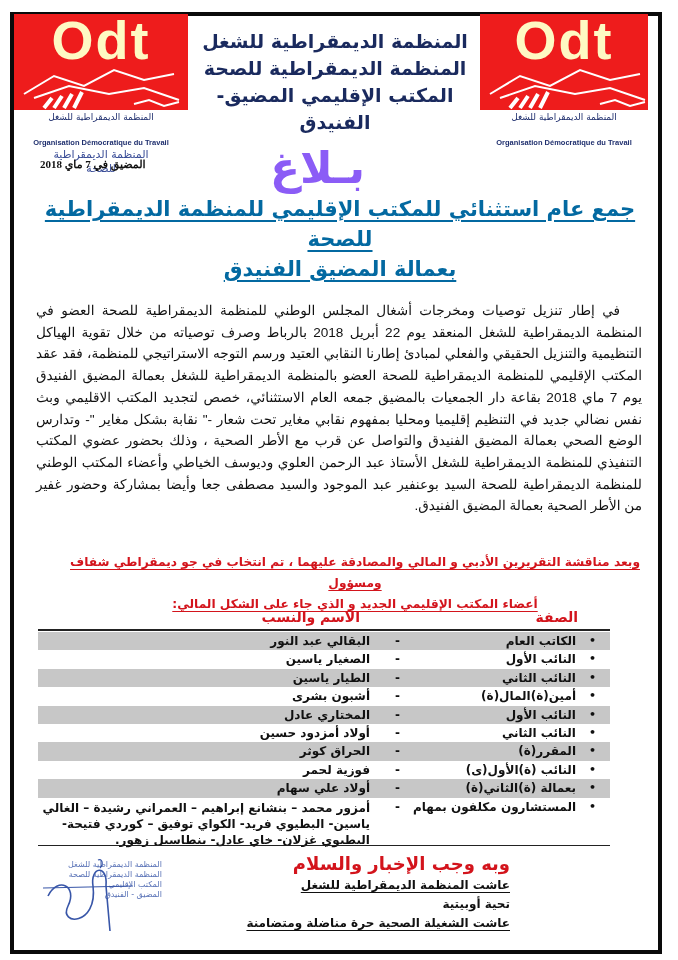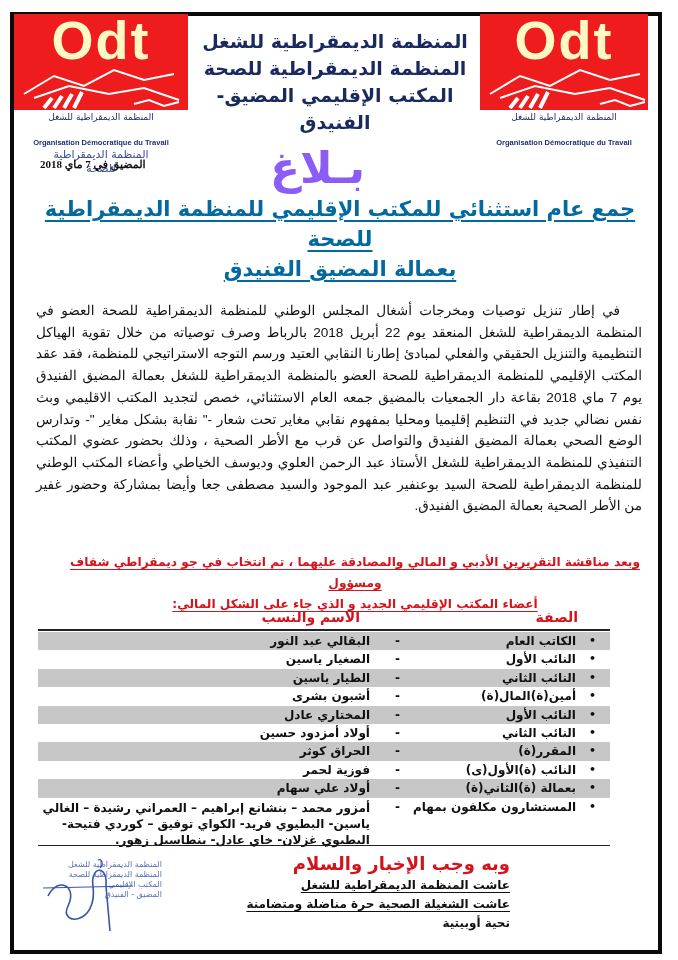--- a/index.html
+++ b/index.html
@@ -190,15 +190,15 @@
     <div>المنظمة الديمقراطية للشغل</div>
     <div>المنظمة الديمقراطية للصحة</div>
     <div>المكتب الإقليمي</div>
     <div>المضيق - الفنيدق</div>
   </div>
 </div>
 
 <div class="closing">
   <div class="salute">وبه وجب الإخبار والسلام</div>
   <div class="l"><span class="u">عاشت المنظمة الديمقراطية للشغل</span></div>
+  <div class="l">تحية أوبيتية</div>
   <div class="l"><span class="u">عاشت الشغيلة الصحية حرة مناضلة ومتضامنة</span></div>
-  <div class="l">تحية أوبيتية</div>
 </div>
 
 </body></html>

